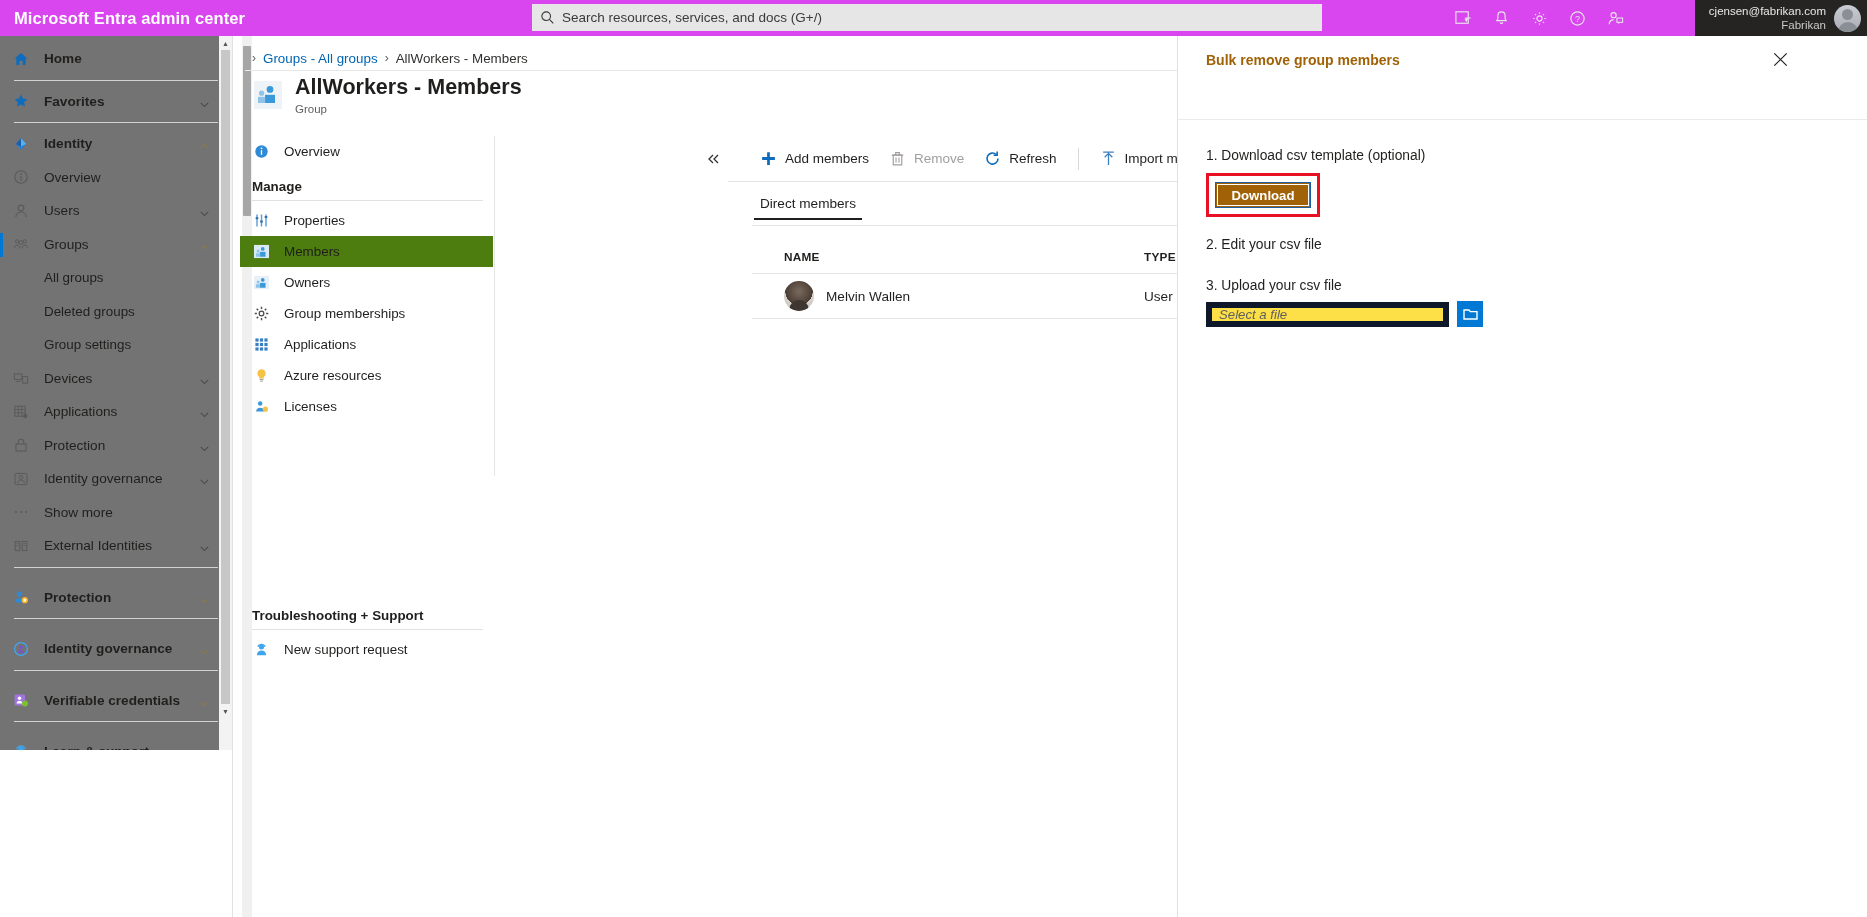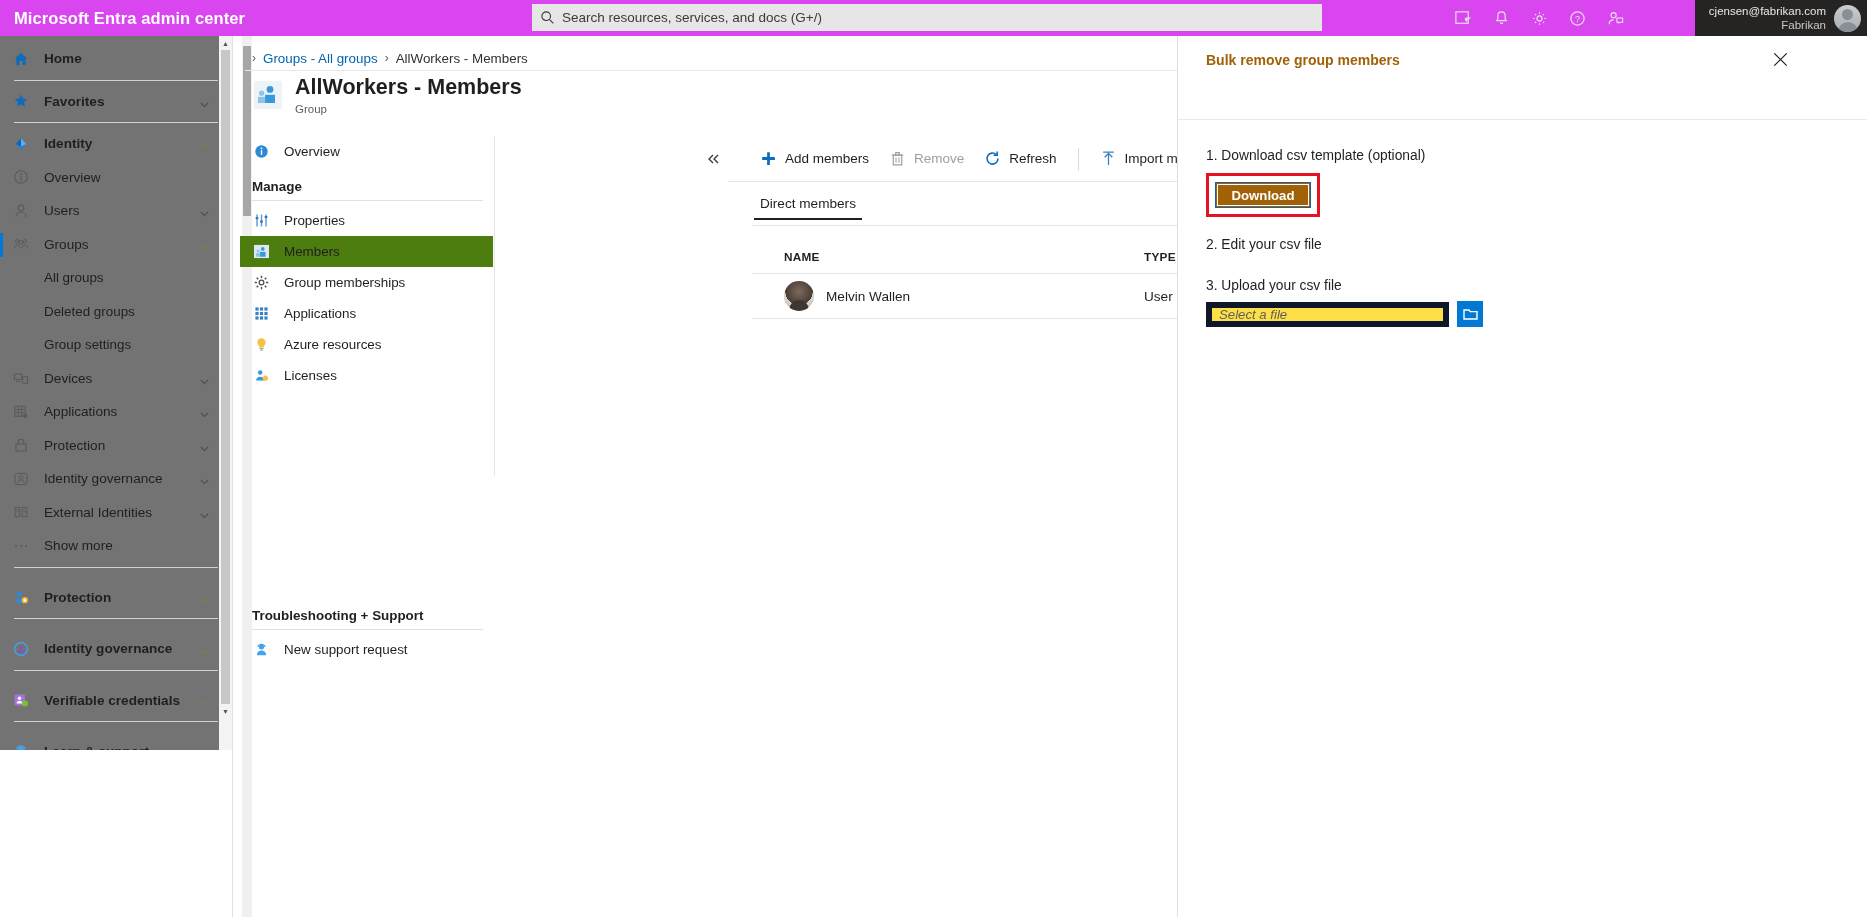--- a/index.html
+++ b/index.html
@@ -528,42 +528,42 @@
         <span class="chev">
           <svg viewBox="0 0 12 12">
               <path d="M2 4.2l4 4 4-4" fill="none" stroke="#4a4a4a" stroke-width="1.2"></path>
             </svg>
         </span>
       </div>
 
       <div class="nav-item">
         <span class="nav-ico">
           <svg viewBox="0 0 16 16">
+              <circle cx="3" cy="8" r="1.05" fill="#5a5a5a"></circle>
+              <circle cx="8" cy="8" r="1.05" fill="#5a5a5a"></circle>
+              <circle cx="13" cy="8" r="1.05" fill="#5a5a5a"></circle>
+            </svg>
+        </span>
+        <span class="nav-lbl">Show more</span>
+      </div>
+
+      <div class="nav-item">
+        <span class="nav-ico">
+          <svg viewBox="0 0 16 16">
               <rect x="2.2" y="3.4" width="4.6" height="9.2" fill="none" stroke="#5a5a5a" stroke-width="1"></rect>
               <rect x="9.2" y="3.4" width="4.6" height="9.2" fill="none" stroke="#5a5a5a" stroke-width="1"></rect>
               <path d="M3.4 5.6h2.2M3.4 7.6h2.2M10.4 5.6h2.2M10.4 7.6h2.2" stroke="#5a5a5a" stroke-width=".8"></path>
             </svg>
         </span>
         <span class="nav-lbl">External Identities</span>
         <span class="chev">
           <svg viewBox="0 0 12 12">
               <path d="M2 4.2l4 4 4-4" fill="none" stroke="#4a4a4a" stroke-width="1.2"></path>
             </svg>
         </span>
-      </div>
-
-      <div class="nav-item">
-        <span class="nav-ico">
-          <svg viewBox="0 0 16 16">
-              <circle cx="3" cy="8" r="1.05" fill="#5a5a5a"></circle>
-              <circle cx="8" cy="8" r="1.05" fill="#5a5a5a"></circle>
-              <circle cx="13" cy="8" r="1.05" fill="#5a5a5a"></circle>
-            </svg>
-        </span>
-        <span class="nav-lbl">Show more</span>
       </div>
 
       <div class="nav-div"></div>
       <div style="height:9px"></div>
 
       <div class="nav-item">
         <span class="nav-ico">
           <svg viewBox="0 0 16 16">
               <circle cx="6.4" cy="5" r="2.6" fill="#2f8ad6"></circle>
               <path d="M1.8 13.4c0-2.6 2-4.2 4.6-4.2s4.6 1.6 4.6 4.2z" fill="#2f8ad6"></path>
@@ -705,20 +705,32 @@
               <rect x="0" y="1" width="16" height="14" fill="#dbe9f6"></rect>
               <circle cx="9.3" cy="5.2" r="2" fill="#3a9ad9"></circle>
               <path d="M6.3 13.6V8.4h6v5.2z" fill="#3a9ad9"></path>
               <circle cx="4.4" cy="7.4" r="1.6" fill="#8fc4e8"></circle>
               <path d="M2 13.6v-3.8h4.6v3.8z" fill="#8fc4e8"></path>
             </svg>
         </span>
         <span>Members</span>
       </div>
 
+      <div class="bnav-item">
+        <span class="bnav-ico">
+          <svg viewBox="0 0 16 16">
+              <rect x="0" y="1" width="16" height="14" fill="#e7eff7"></rect>
+              <circle cx="9.3" cy="5.2" r="2" fill="#3a9ad9"></circle>
+              <path d="M6.3 13.6V8.4h6v5.2z" fill="#3a9ad9"></path>
+              <circle cx="4.4" cy="7.4" r="1.6" fill="#8fc4e8"></circle>
+              <path d="M2 13.6v-3.8h4.6v3.8z" fill="#8fc4e8"></path>
+            </svg>
+        </span>
+        <span>Owners</span>
+      </div>
 
       <div class="bnav-item">
         <span class="bnav-ico">
           <svg viewBox="0 0 16 16">
               <circle cx="8" cy="8" r="2.5" fill="none" stroke="#4a4a4a" stroke-width="1.3"></circle>
               <path d="M8 .8v2.3M8 12.9v2.3M.8 8h2.3M12.9 8h2.3M2.9 2.9l1.6 1.6M11.5 11.5l1.6 1.6M13.1 2.9l-1.6 1.6M4.5 11.5l-1.6 1.6" stroke="#4a4a4a" stroke-width="1.5"></path>
             </svg>
         </span>
         <span>Group memberships</span>
       </div>

